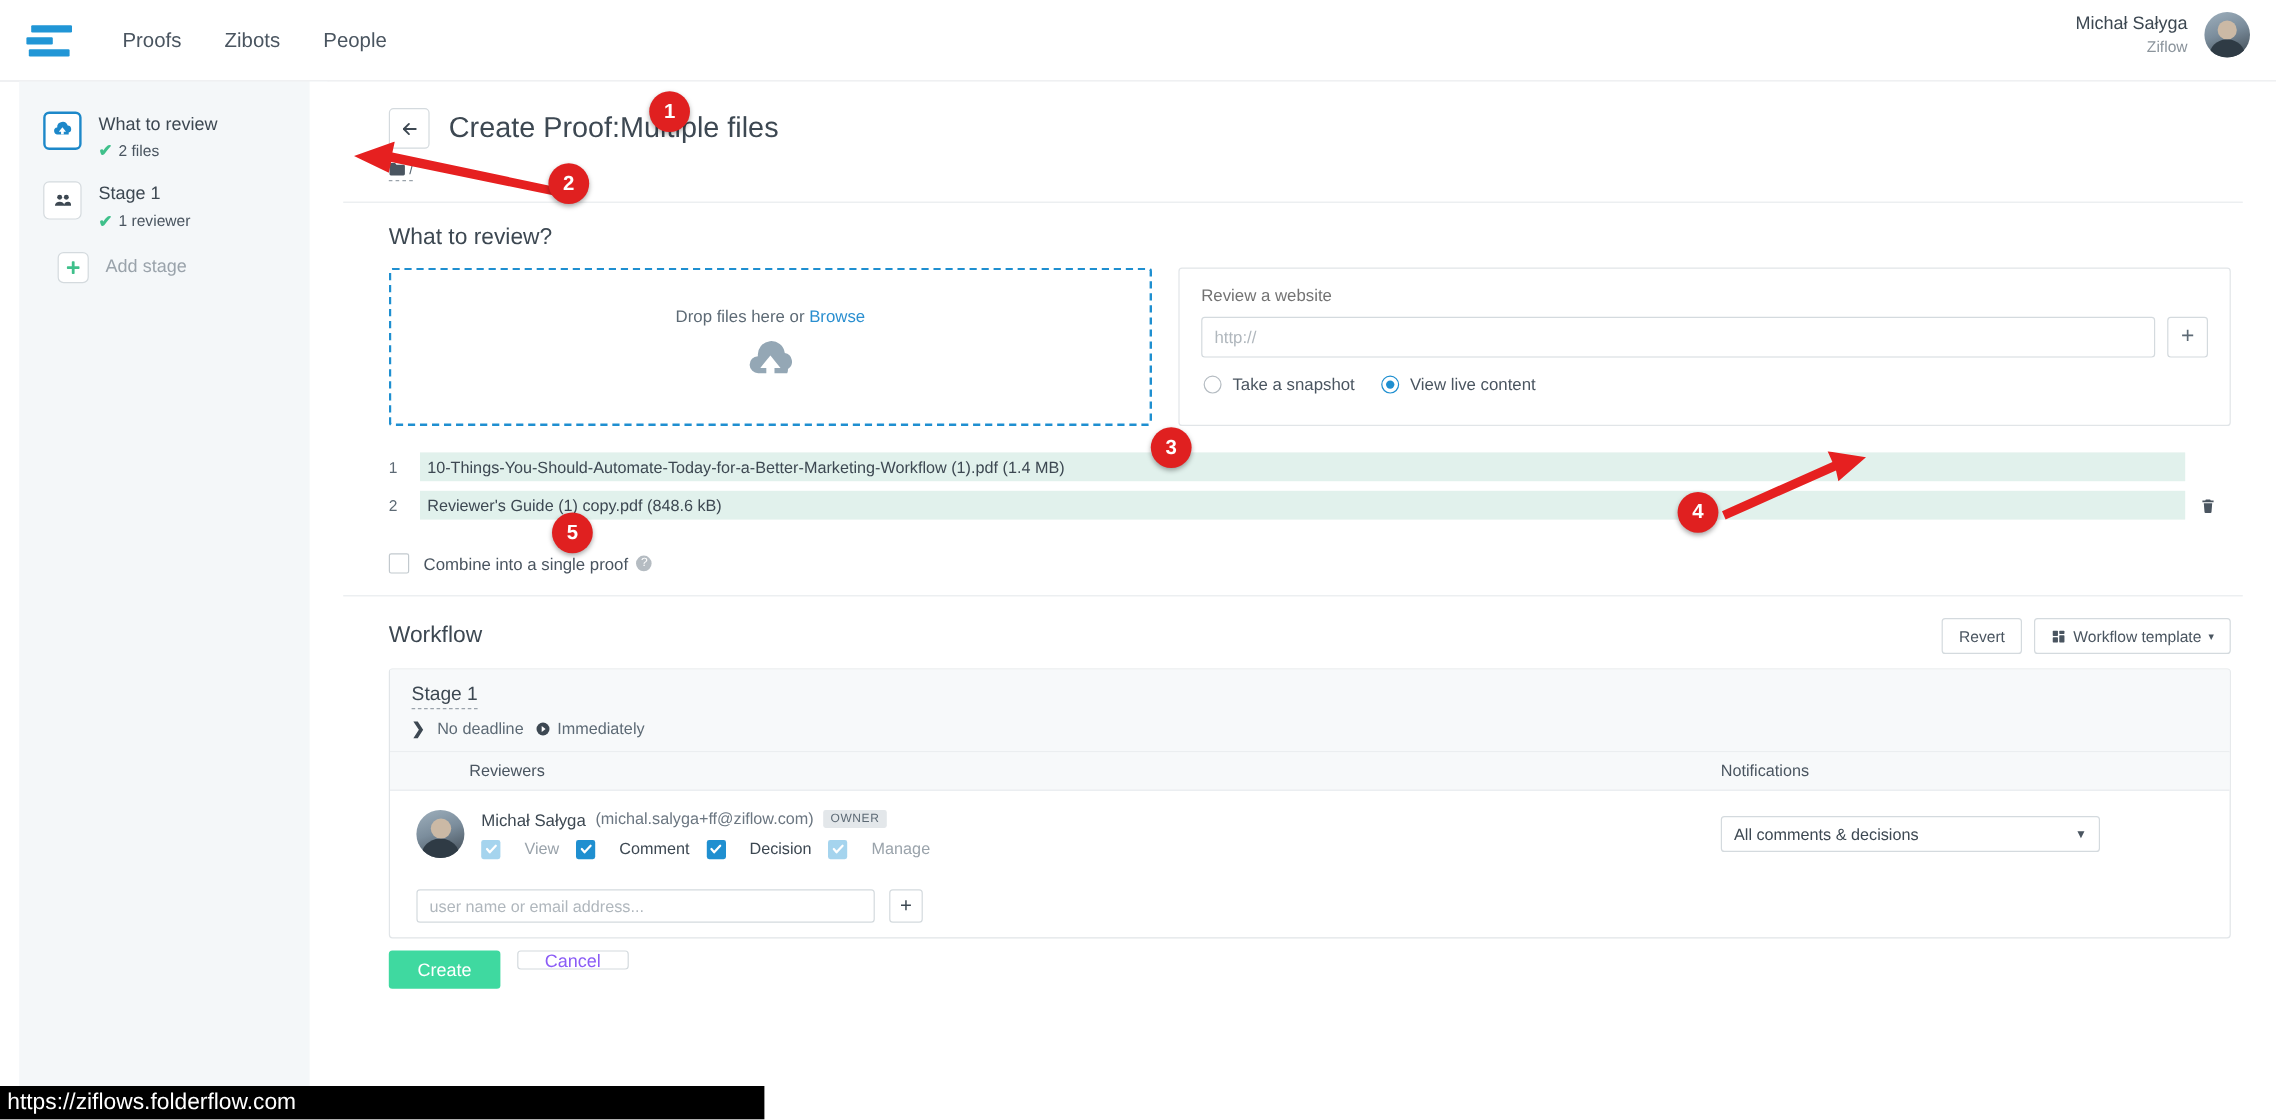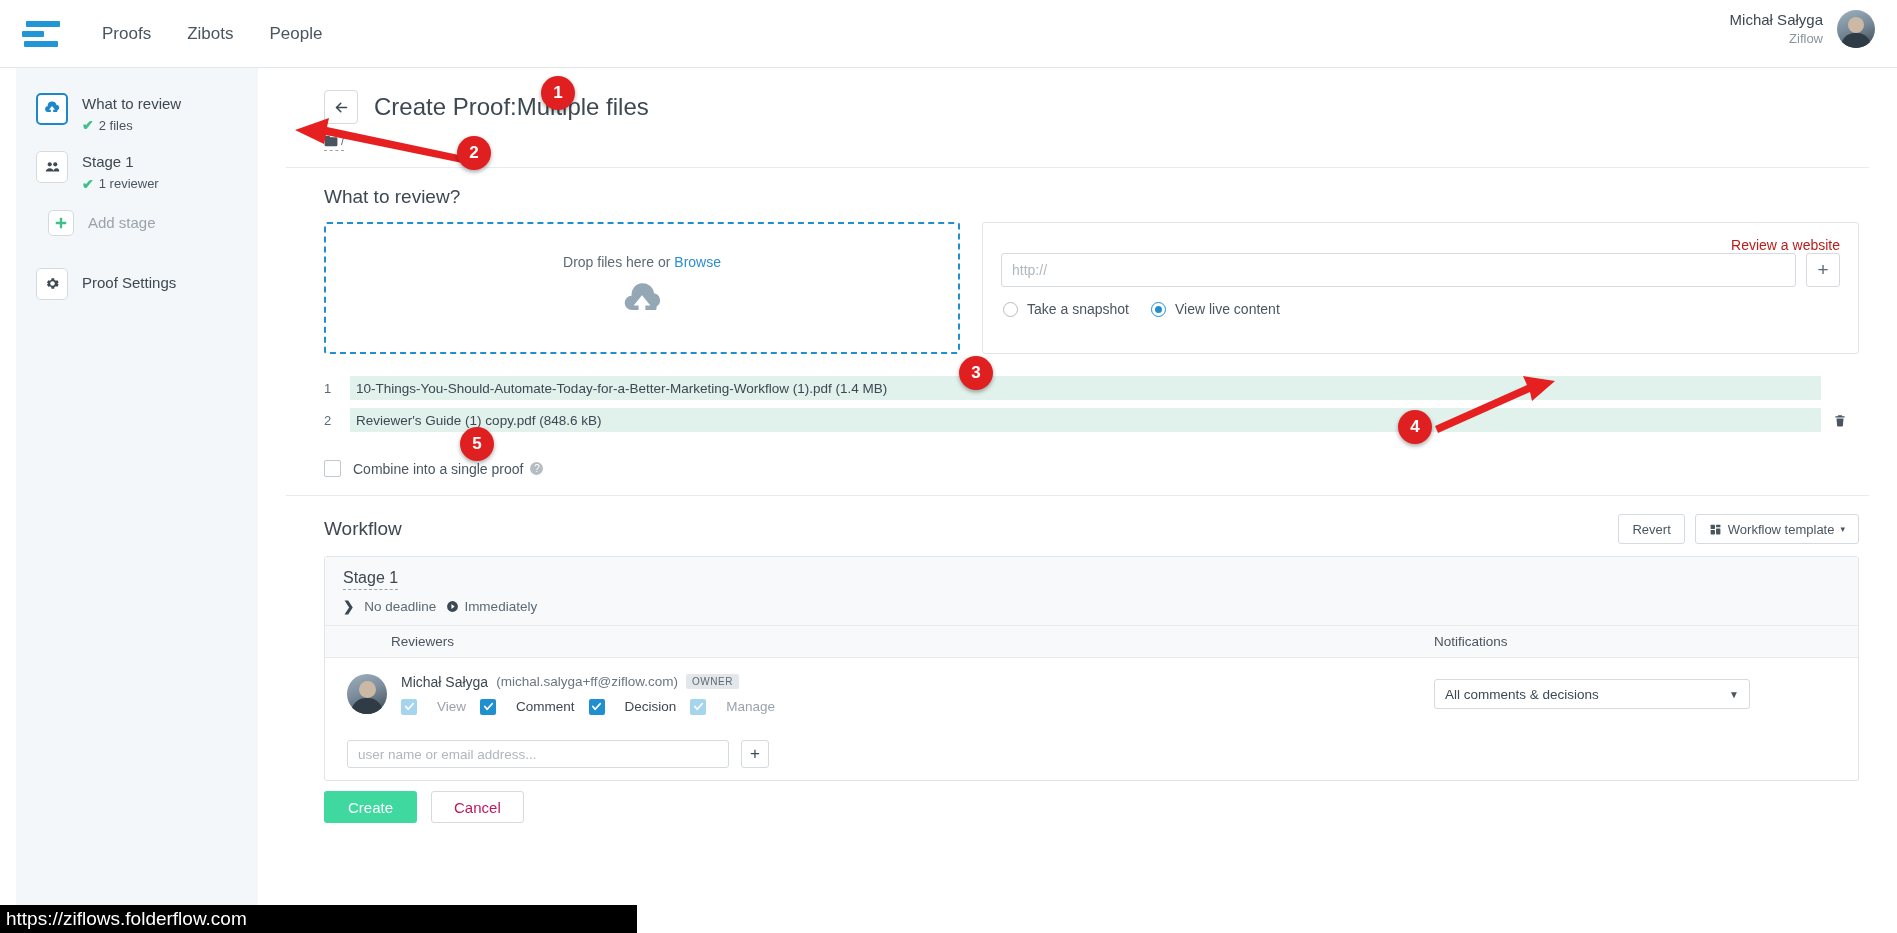--- a/index.html
+++ b/index.html
@@ -73,21 +73,21 @@
 
   .row-two { display: flex; gap: 22px; padding: 14px 38px 0 66px; }
   .dropzone {
     flex: none; width: 636px; height: 132px; border: 2px dashed #1f8fd0; border-radius: 3px;
     display: flex; flex-direction: column; align-items: center; justify-content: center; gap: 12px;
   }
   .dz-text { font-size: 14px; color: #5d6a75; }
   .dz-text a { color: #2a8fd0; text-decoration: none; cursor: pointer; }
 
   .webpanel { flex: 1; border: 1px solid #e1e5e8; border-radius: 3px; padding: 14px 18px 12px 18px; }
-  .wp-title { text-align: right; font-size: 14px; color: #b91c1c; }
+  .wp-title { text-align: left; font-size: 14px; color: #737373; margin-bottom: 10px; }
   .wp-inputrow { display: flex; gap: 10px; align-items: center; }
   .wp-input {
     flex: 1; height: 34px; border: 1px solid #d4dade; border-radius: 3px;
     padding: 0 10px; font-size: 14px; color: #3d4852; font-family: inherit; background: #fff;
   }
   .wp-input::placeholder { color: #b0b7bd; }
   .wp-plus {
     width: 34px; height: 34px; border: 1px solid #d4dade; border-radius: 3px; background: #fff;
     display: flex; align-items: center; justify-content: center; font-size: 19px; color: #5d6a75; cursor: pointer; flex:none;
   }
@@ -156,21 +156,21 @@
   }
   .select .caret { margin-left: auto; color: #4a5560; font-size: 10px; }
 
   .addrow { display: flex; gap: 12px; padding: 10px 0 12px 22px; }
   .addinput { width: 382px; height: 28px; border: 1px solid #d4dade; border-radius: 3px; padding: 0 10px; font-size: 13.5px; font-family: inherit; color: #8b5cf6; }
   .addinput::placeholder { color: #b0b7bd; }
   .addplus { width: 28px; height: 28px; border: 1px solid #d4dade; border-radius: 3px; background: #fff; display: flex; align-items: center; justify-content: center; font-size: 17px; color: #3d4852; cursor: pointer; }
 
   .footer-btns { display: flex; gap: 14px; padding: 10px 0 0 66px; }
   .btn-create { background: #3fd9a0; color: #fff; border: none; border-radius: 3px; height: 32px; padding: 0 24px; font-size: 15px; cursor: pointer; font-family: inherit; }
-  .btn-cancel { background: #fff; border: 1px solid #d4dade; border-radius: 3px; height: 32px; padding: 0 22px; font-size: 15px; color: #be185d; cursor: pointer; font-family: inherit; }
+  .btn-cancel { background: #fff; border: 1px solid #d4dade; border-radius: 3px; height: 16px; padding: 0 22px; font-size: 15px; color: #8b5cf6; cursor: pointer; font-family: inherit; }
 
   
   .badge {
     position: absolute; border-radius: 50%; background: #e02020; color: #fff;
     display: flex; align-items: center; justify-content: center;
     font-size: 17px; font-weight: bold; box-shadow: 0 2px 4px rgba(0,0,0,.35);
     width: 34px; height: 34px; z-index: 40;
   }
   .arrow { position: absolute; z-index: 39; }
 
@@ -248,31 +248,20 @@
         <svg width="14" height="14" viewBox="0 0 24 24" fill="#3fc08b">
             <rect x="10" y="3" width="4" height="18" rx="1"></rect>
             <rect x="3" y="10" width="18" height="4" rx="1"></rect>
           </svg>
       </div>
       <div class="side-txt" style="padding-top:3px;">
         <div class="side-title muted">Add stage</div>
       </div>
     </div>
 
-    <div class="side-item" style="margin-top:14px;">
-      <div class="side-ico">
-        <svg width="17" height="17" viewBox="0 0 24 24" fill="#3d4852">
-            <path d="M12 8a4 4 0 1 0 0 8 4 4 0 0 0 0-8zm9.4 4l1.9-1.5-1.8-3.2-2.3.8a7.6 7.6 0 0 0-1.9-1.1l-.4-2.4h-3.7l-.4 2.4c-.7.3-1.3.6-1.9 1.1l-2.3-.8-1.8 3.2L8.7 12l-1.9 1.5 1.8 3.2 2.3-.8c.6.5 1.2.8 1.9 1.1l.4 2.4h3.7l.4-2.4c.7-.3 1.3-.6 1.9-1.1l2.3.8 1.8-3.2z" transform="translate(-2.6,0)"></path>
-            <circle cx="12" cy="12" r="3.2" fill="#fff"></circle>
-          </svg>
-      </div>
-      <div class="side-txt" style="padding-top:5px;">
-        <div class="side-title">Proof Settings</div>
-      </div>
-    </div>
   </div>
 
   <div class="main">
 
     <div class="page-head">
       <div class="title-row">
         <div class="backbtn">
           <svg width="17" height="17" viewBox="0 0 24 24" fill="none" stroke="#3d4852" stroke-width="2.2" stroke-linecap="round" stroke-linejoin="round">
               <path d="M19 12H5"></path>
               <path d="M11 18l-6-6 6-6"></path>

